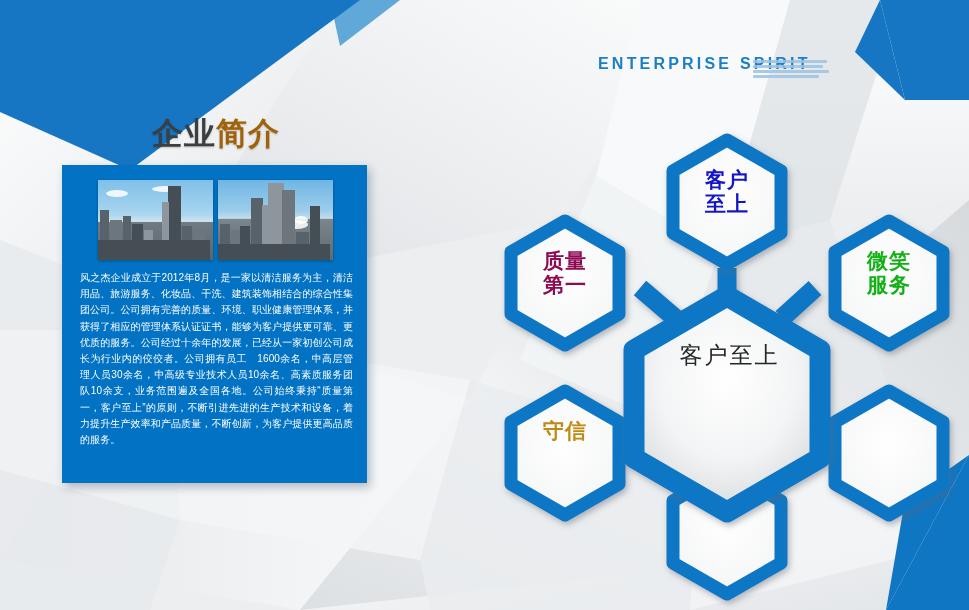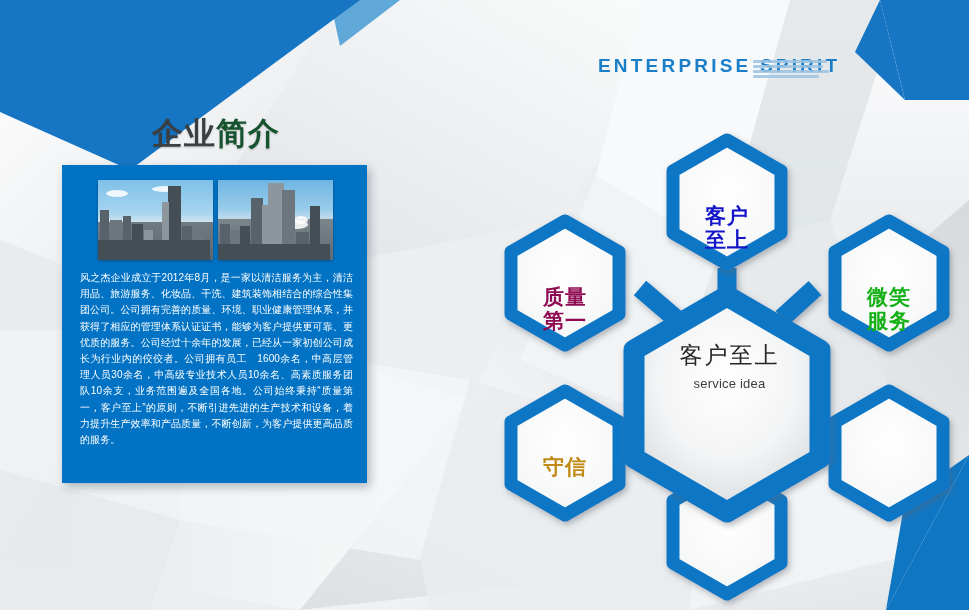--- a/index.html
+++ b/index.html
@@ -37,21 +37,21 @@
   }
 
   
   .intro-title{
     position:absolute;left:152px;top:113px;
     font-size:31px;font-weight:700;letter-spacing:1px;
     white-space:nowrap;
     text-shadow:0 1px 2px rgba(0,0,0,.22);
   }
   .intro-title .dark{color:#3b3f42;}
-  .intro-title .blue{color:#14532d;}
+  .intro-title .blue{color:#a16207;}
 
   
   .info-card{
     position:absolute;left:62px;top:165px;width:305px;height:318px;
     background:#0273c4;
     box-shadow:3px 4px 9px rgba(40,60,80,.33);
   }
   .card-photos{
     position:absolute;left:36px;top:15px;width:235px;height:80px;
     display:flex;gap:5px;
@@ -80,42 +80,42 @@
   .spirit{
     position:absolute;left:598px;top:52px;width:250px;
   }
   .spirit-cn{
     font-size:30px;font-weight:700;letter-spacing:1px;white-space:nowrap;
     line-height:1.08;
   }
   .spirit-cn .dark{color:#35393c;}
   .spirit-cn .blue{color:#1a7fc8;}
   .spirit-en{
-    color:#1a7fc8;font-size:19px;font-weight:700;letter-spacing:3.2px;
+    color:#1a7fc8;font-size:16px;font-weight:700;letter-spacing:3.2px;
     margin-top:3px;
   }
   .micro{
     position:absolute;left:155px;top:2px;width:76px;height:30px;
     display:flex;flex-direction:column;justify-content:center;gap:2px;
     overflow:hidden;
   }
   .micro i{display:block;height:3.2px;background:#9bc2e0;border-radius:1px;opacity:.85;}
   .micro i:nth-child(1){width:74px;}
   .micro i:nth-child(2){width:70px;}
   .micro i:nth-child(3){width:76px;}
   .micro i:nth-child(4){width:66px;}
 
   
   .hexwrap{position:absolute;left:490px;top:118px;width:479px;height:492px;}
   .hexsvg{position:absolute;left:0;top:0;width:479px;height:492px;}
   .hexlabel{
     position:absolute;text-align:center;line-height:1.12;
     font-weight:700;white-space:nowrap;pointer-events:none;
   }
-  .hexlabel.outer{font-size:21px;letter-spacing:1px;margin-top:36px;}
+  .hexlabel.outer{font-size:21px;letter-spacing:1px;}
   .center-cn{
     position:absolute;text-align:center;width:100%;
     font-size:23px;color:#242628;letter-spacing:2px;font-weight:400;
   }
   .center-en{
     position:absolute;text-align:center;width:100%;
     font-size:13px;color:#3a3d40;letter-spacing:.2px;
   }
 </style>
 </head>
@@ -289,16 +289,15 @@
       <div>服务</div>
     </div>
 
     <div class="hexlabel outer" style="left:20px;top:301px;width:110px;color:#c08a12;">
       <div>守信</div>
     </div>
 
 
 
     <div class="center-cn" style="top:222px;">客户至上</div>
-    <div class="center-en" style="top:258px;">service idea</div>
   </div>
 
 </div>
 
 </body></html>

